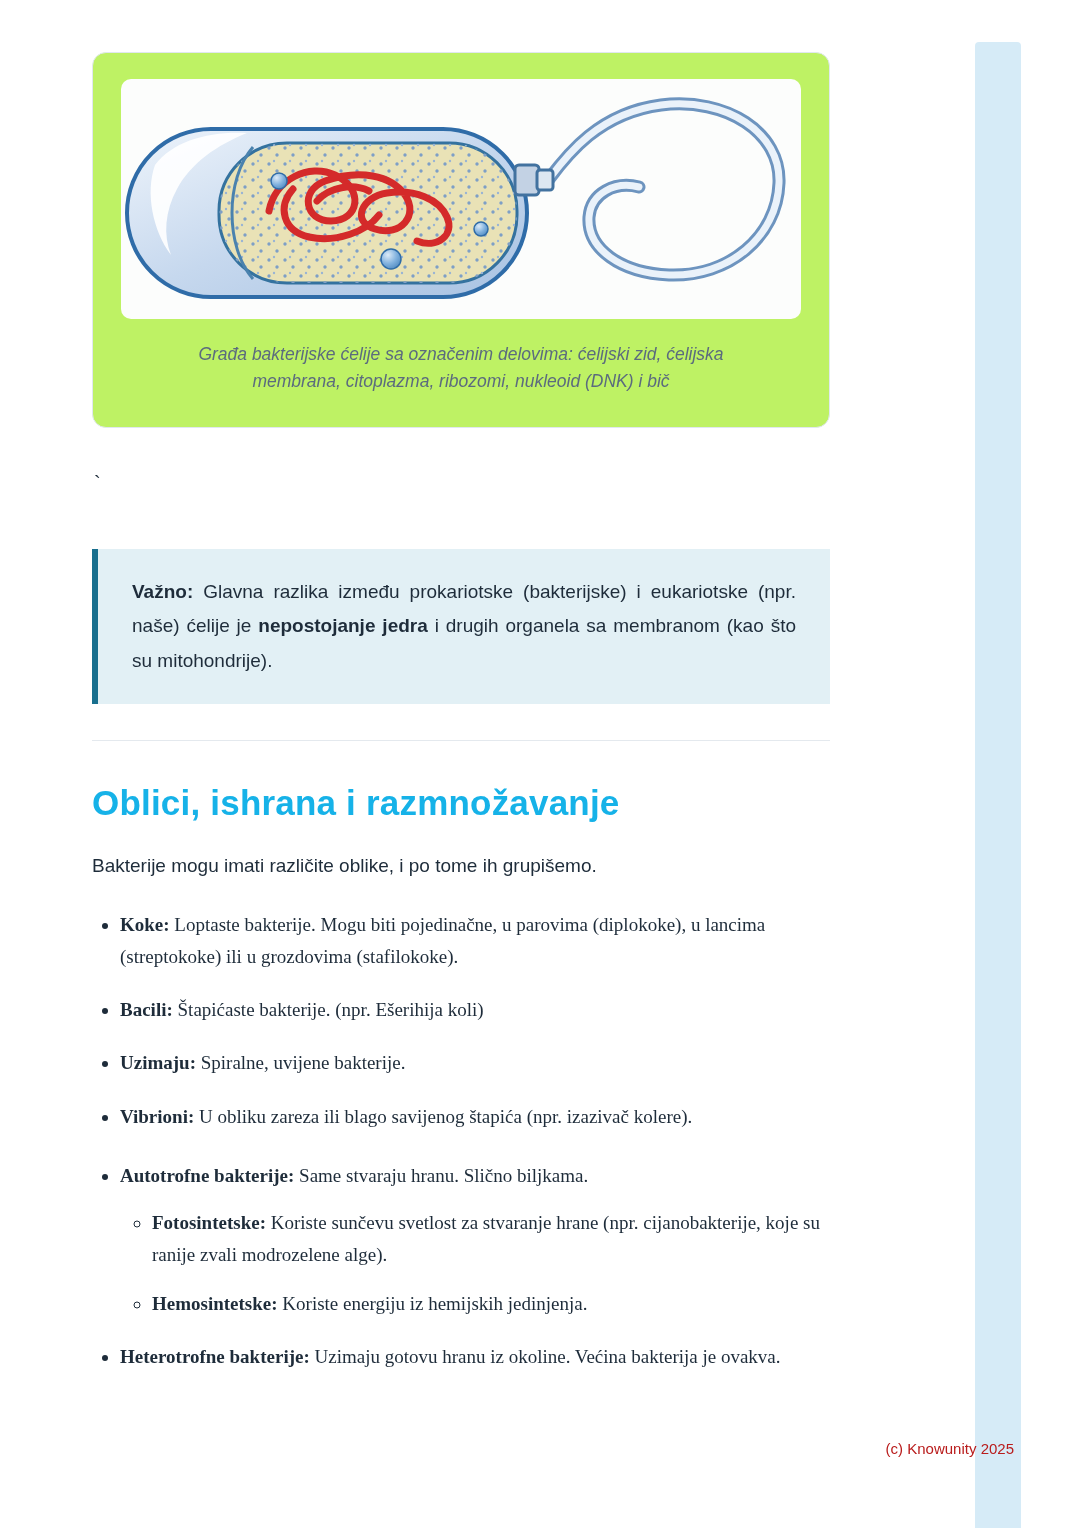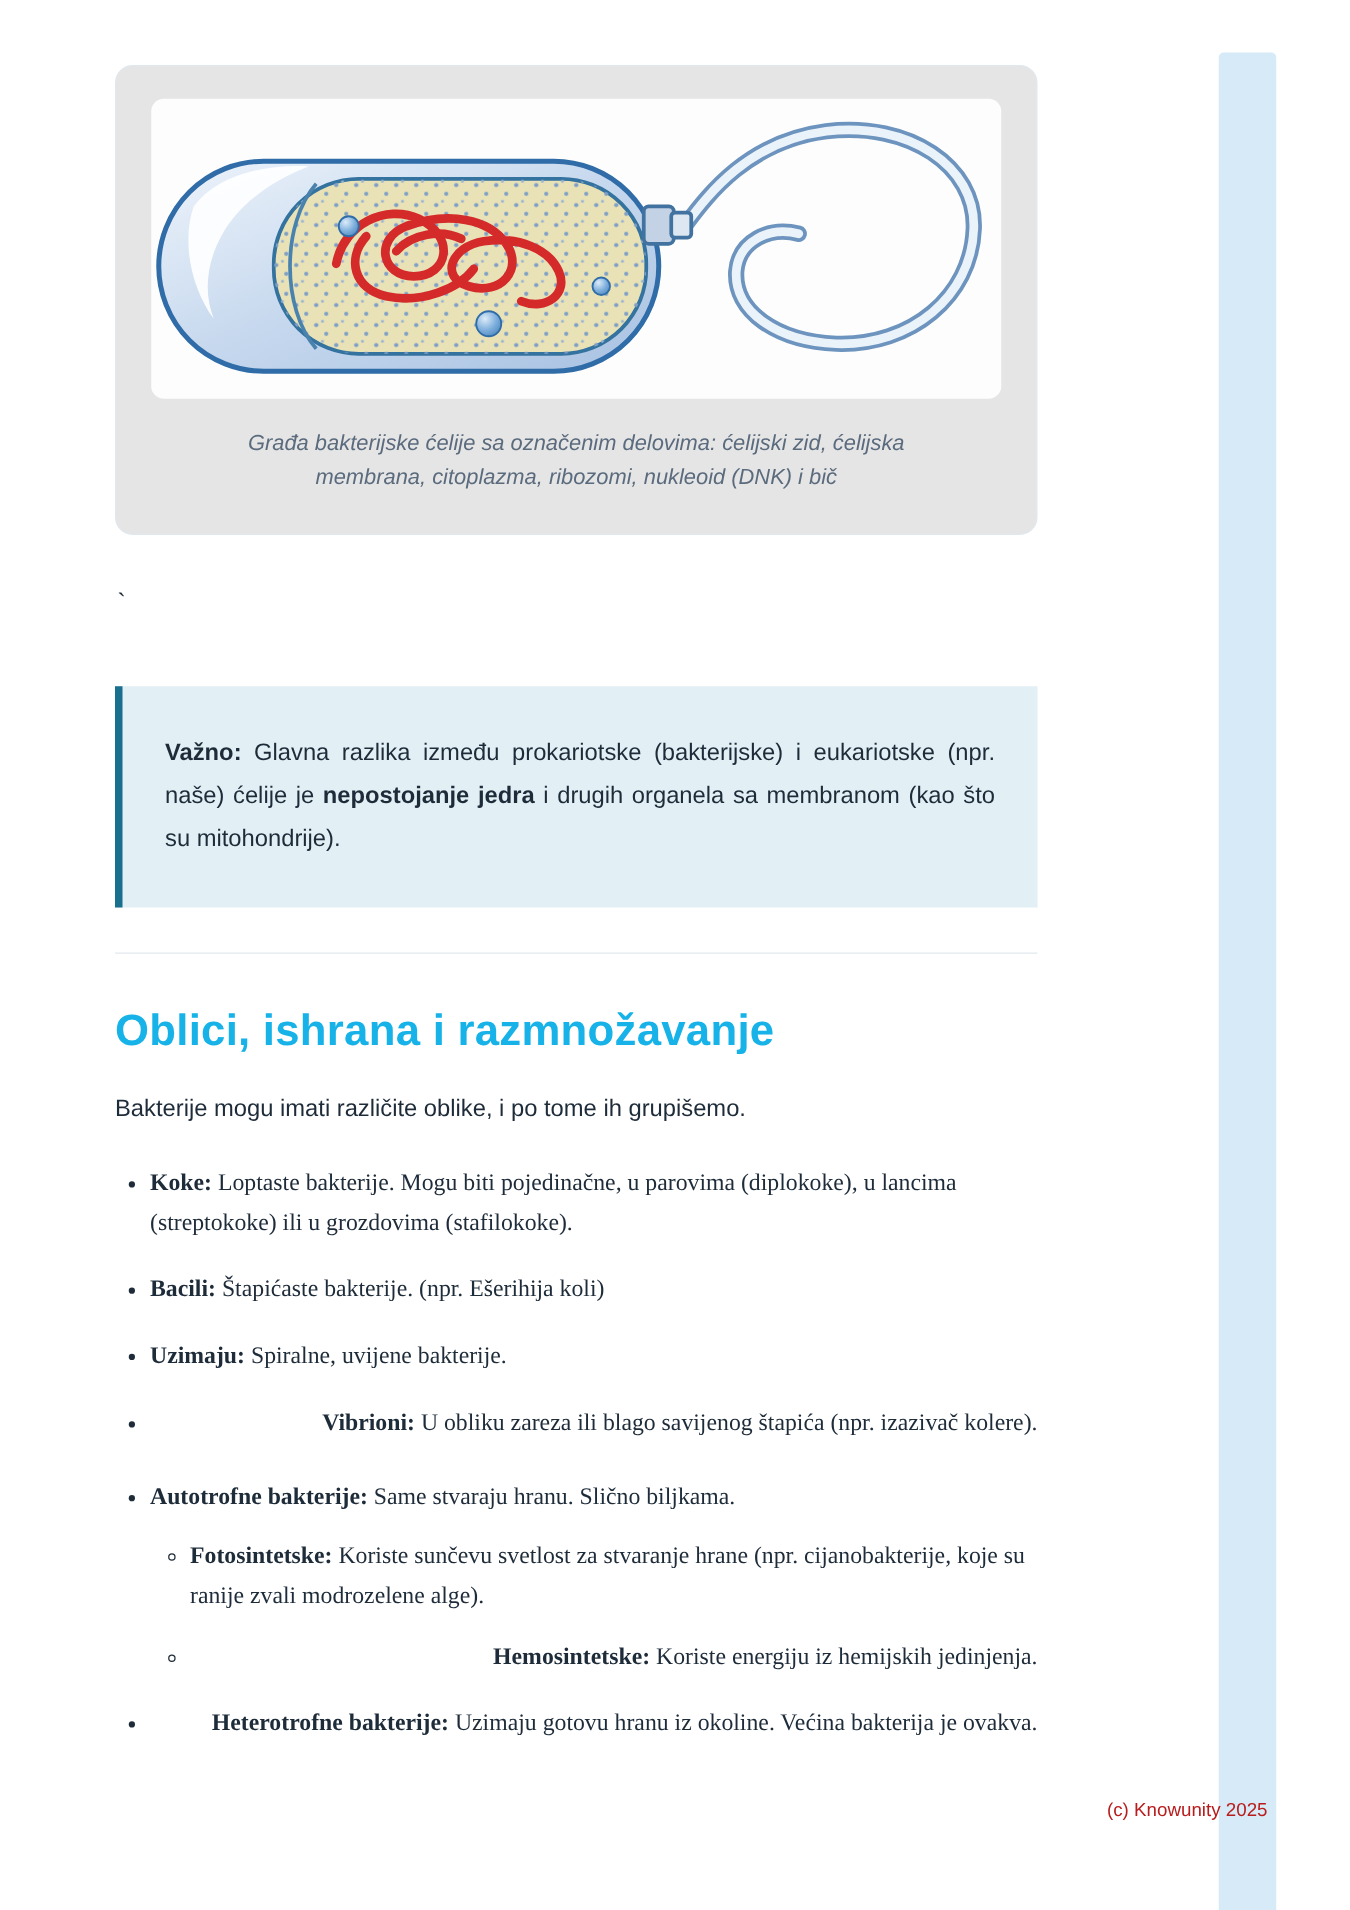--- a/index.html
+++ b/index.html
@@ -8,50 +8,50 @@
 
   .scroll-strip {
     position:absolute; left:975px; top:42px; width:46px; height:1486px;
     background:#d6ebf7; border-radius:4px 4px 0 0;
   }
 
   .content { position:absolute; left:92px; top:0; width:738px; }
 
   .figure-card {
     margin-top:52px; border:1px solid #e0e8ef; border-radius:14px;
-    background:#e5e5e5; padding:26px 28px 30px; box-sizing:border-box;
+    background:#bef264; padding:26px 28px 30px; box-sizing:border-box;
   }
   .figure-stage { background:#fcfdfc; border-radius:10px; }
   .figure-stage svg { display:block; width:100%; height:auto; }
   .figure-caption {
     margin:22px auto 2px; max-width:600px; text-align:center; font-style:italic;
     color:#5b6b7e; font-size:17.5px; line-height:1.55;
   }
 
   .stray { margin:44px 0 0 2px; font-size:20px; color:#1e2c3a; }
 
   .callout {
     margin-top:54px; background:#e2f0f5; border-left:6px solid #186f8e;
-    padding:37px 34px; text-align:justify; font-size:19px; line-height:1.8;
+    padding:26px 34px; text-align:justify; font-size:19px; line-height:1.8;
   }
 
   .divider { margin:36px 0 0; border:none; border-top:1px solid #e4e9ee; height:0; }
 
   .section-heading {
     margin:42px 0 0; font-size:35px; font-weight:bold; color:#16b2e8; letter-spacing:.2px;
   }
 
   .para { margin:28px 0 0; font-size:19px; line-height:1.6; }
   .list-title { margin:32px 0 0; font-size:19px; font-weight:bold; }
 
   ul.main-list { margin:28px 0 0; padding-left:28px; }
   ul.main-list > li { margin-bottom:22px; font-size:19px; line-height:1.65;font-family:Liberation Serif, serif; }
   ul.sub-list { list-style-type:circle; margin:16px 0 0; padding-left:32px; }
   ul.sub-list > li { margin-bottom:18px; }
-  ul.main-list > li:last-child, ul.sub-list > li:last-child { margin-bottom:0;text-align:right; }
+  ul.main-list > li:last-child, ul.sub-list > li:last-child { margin-bottom:0; }
 
   strong { font-weight:bold; }
 
   .footer-copy {
     position:absolute; top:1440px; right:66px; font-size:15px; color:#b91c1c; z-index:2;
   }
 </style>
 </head>
 <body>
 

